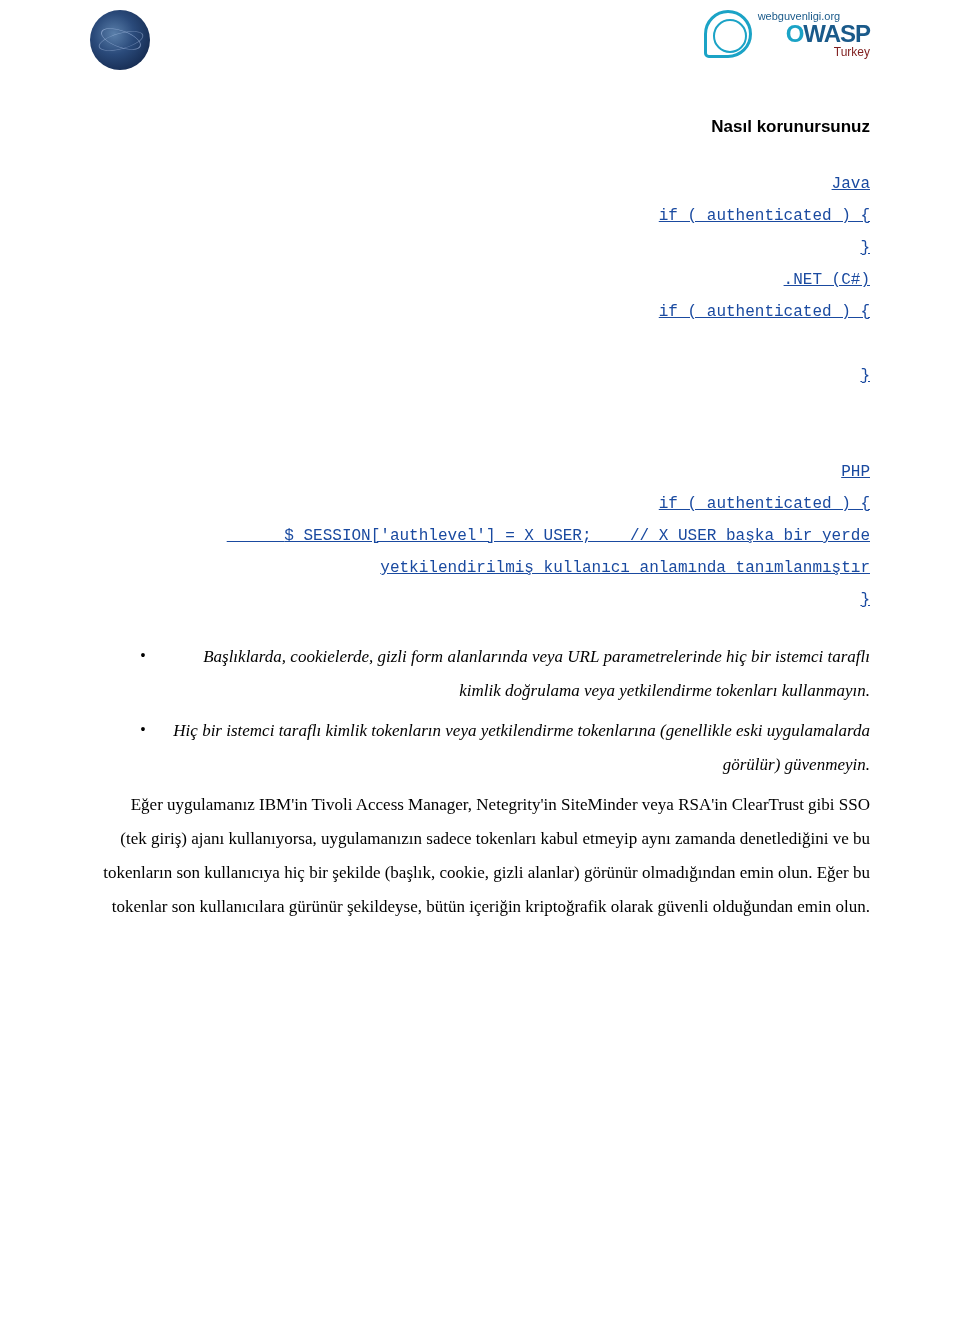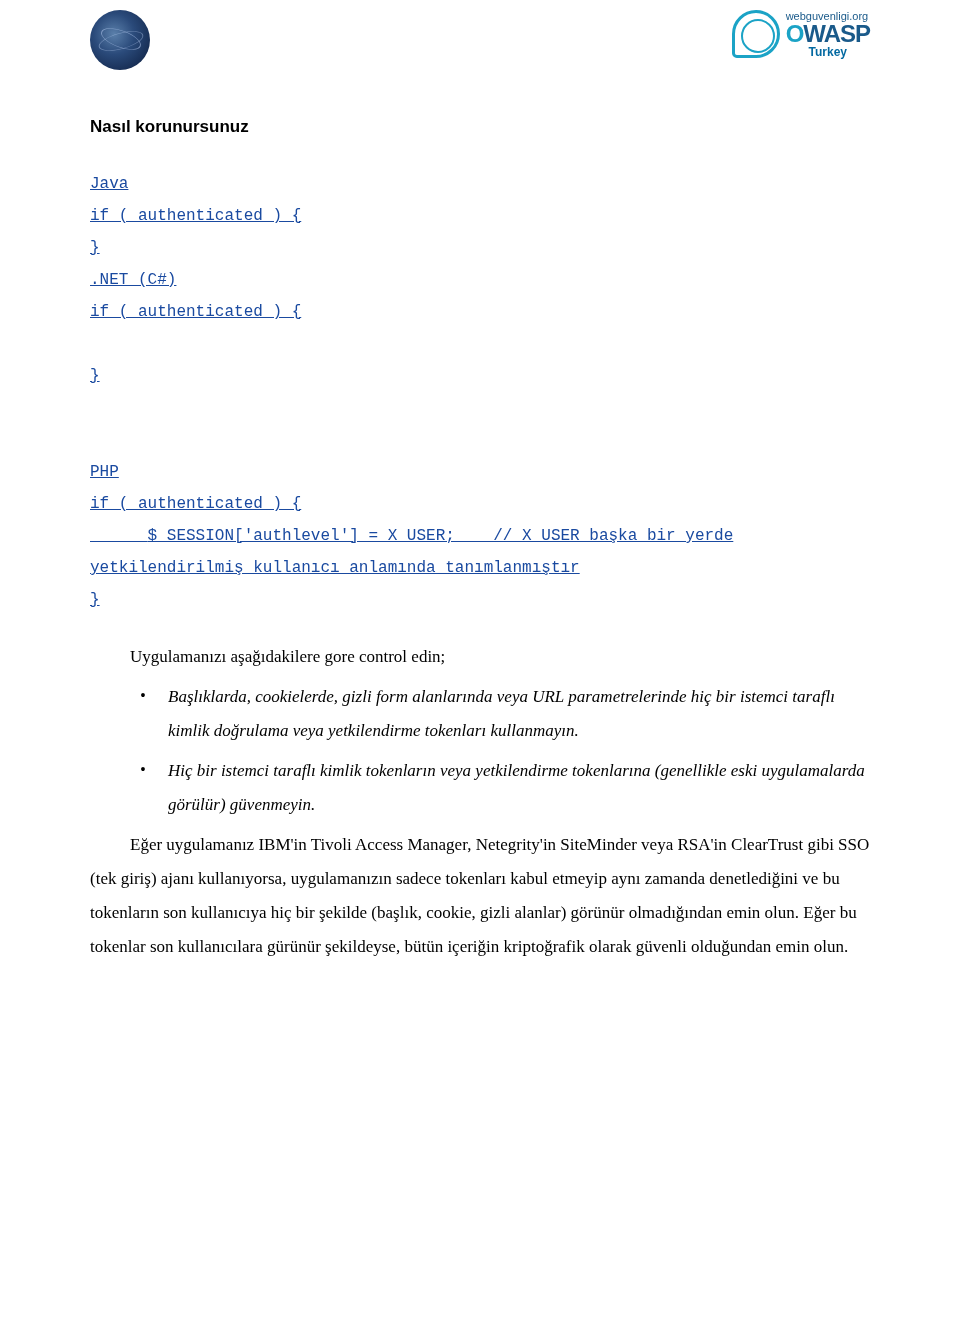--- a/index.html
+++ b/index.html
@@ -75,34 +75,36 @@
     font-family: Arial, sans-serif;
     font-size: 11px;
     color: #1a5a8a;
   }
   .owasp-name {
     font-family: Arial, sans-serif;
     font-weight: bold;
     font-size: 24px;
     color: #1a5a8a;
     letter-spacing: -1px;
+    margin-left: 28px;
   }
   .owasp-name .o-accent {
     color: #1ba3c6;
   }
   .owasp-sub {
     font-family: Arial, sans-serif;
     font-size: 12px;
-    font-weight: bold;
-    color: #0369a1;
-    text-align: center;
+    font-weight: normal;
+    color: #7f1d1d;
+    text-align: right;
   }
   .content {
     font-size: 17px;
     line-height: 2.0;
+    text-align: right;
   }
   h2.section {
     font-family: Arial, Helvetica, sans-serif;
     font-size: 17px;
     font-weight: bold;
     margin-bottom: 6px;
   }
   .body-para {
     text-indent: 40px;
     margin-bottom: 4px;
@@ -165,21 +167,20 @@
 
 }
 
 
 PHP
 if ( authenticated ) {
       $_SESSION['authlevel'] = X_USER;    // X_USER başka bir yerde
 yetkilendirilmiş kullanıcı anlamında tanımlanmıştır
 }</pre>
 
-  <p class="body-para">Uygulamanızı aşağıdakilere gore control edin;</p>
 
   <ul class="bullets">
     <li>Başlıklarda, cookielerde, gizli form alanlarında veya URL parametrelerinde hiç bir istemci taraflı kimlik doğrulama veya yetkilendirme tokenları kullanmayın.</li>
     <li>Hiç bir istemci taraflı kimlik tokenların veya yetkilendirme tokenlarına (genellikle eski uygulamalarda görülür) güvenmeyin.</li>
   </ul>
 
   <p class="para-after-list">Eğer uygulamanız IBM'in Tivoli Access Manager, Netegrity'in SiteMinder veya RSA'in ClearTrust gibi SSO (tek giriş) ajanı kullanıyorsa, uygulamanızın sadece tokenları kabul etmeyip aynı zamanda denetlediğini ve bu tokenların son kullanıcıya hiç bir şekilde (başlık, cookie, gizli alanlar) görünür olmadığından emin olun. Eğer bu tokenlar son kullanıcılara gürünür şekildeyse, bütün içeriğin kriptoğrafik olarak güvenli olduğundan emin olun.</p>
 
 </div>
 

